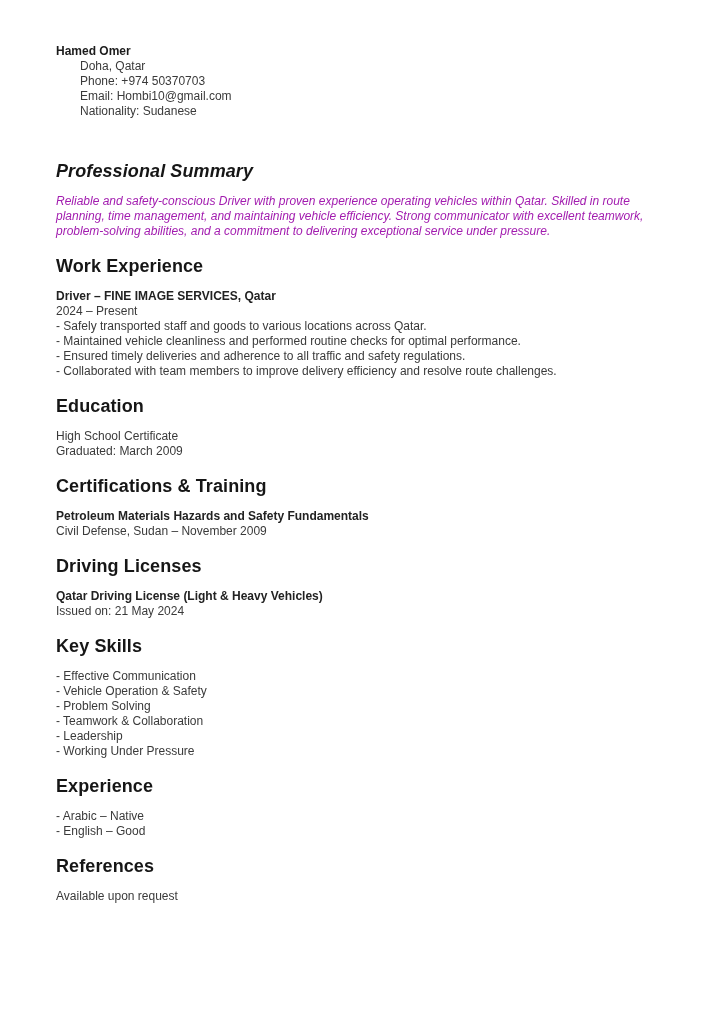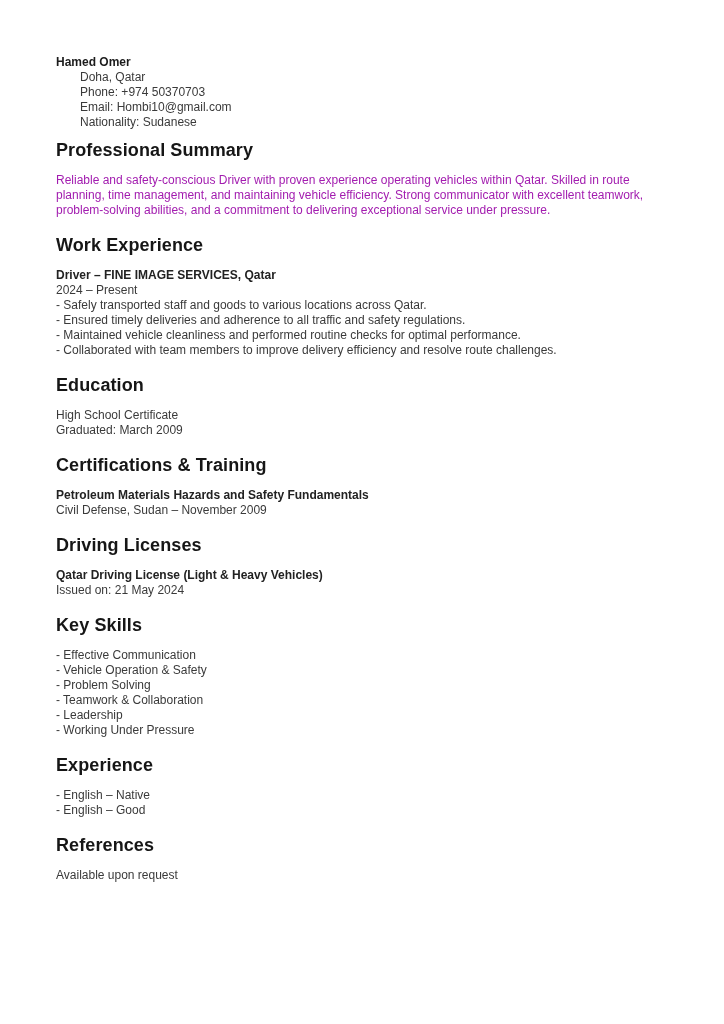--- a/index.html
+++ b/index.html
@@ -10,42 +10,42 @@
   body {
     width: 724px;
     height: 1024px;
     overflow: hidden;
     font-family: "Liberation Sans", "DejaVu Sans", sans-serif;
   }
   .page {
     box-sizing: border-box;
     width: 724px;
     height: 1024px;
-    padding: 55px 56px 40px 56px;
+    padding: 44px 56px 40px 56px;
     background: #ffffff;
   }
   .contact-header .line { width: 612px; margin-left: 24px; }
   .line {
     font-size: 12px;
     line-height: 15px;
     color: #3a3a3a;
     white-space: pre-wrap;
   }
   .line.bold {
     font-weight: bold;
     color: #222222;
   }
   .name-line {
     font-size: 12px;
     line-height: 15px;
     font-weight: bold;
     color: #1c1c1c;
   }
   .section { margin-top: 17px; }
-  .section.first { margin-top: 10px; }
+  .section.first { margin-top: 42px; font-style: italic; }
   .section-title {
     font-size: 18px;
     line-height: 20px;
     font-weight: bold;
     color: #161616;
     margin: 0 0 13px 0;
     letter-spacing: 0.1px;
   }
   .para {
     font-size: 12px;
@@ -70,22 +70,22 @@
   <section class="section first">
     <h2 class="section-title">Professional Summary</h2>
     <div class="para">Reliable and safety-conscious Driver with proven experience operating vehicles within Qatar. Skilled in route planning, time management, and maintaining vehicle efficiency. Strong communicator with excellent teamwork, problem-solving abilities, and a commitment to delivering exceptional service under pressure.</div>
   </section>
 
   <section class="section">
     <h2 class="section-title">Work Experience</h2>
     <div class="line bold">Driver – FINE IMAGE SERVICES, Qatar</div>
     <div class="line">2024 – Present</div>
     <div class="line">- Safely transported staff and goods to various locations across Qatar.</div>
+    <div class="line">- Maintained vehicle cleanliness and performed routine checks for optimal performance.</div>
     <div class="line">- Ensured timely deliveries and adherence to all traffic and safety regulations.</div>
-    <div class="line">- Maintained vehicle cleanliness and performed routine checks for optimal performance.</div>
     <div class="line">- Collaborated with team members to improve delivery efficiency and resolve route challenges.</div>
   </section>
 
   <section class="section">
     <h2 class="section-title">Education</h2>
     <div class="line">High School Certificate</div>
     <div class="line">Graduated: March 2009</div>
   </section>
 
   <section class="section">
@@ -105,21 +105,21 @@
     <div class="line">- Effective Communication</div>
     <div class="line">- Vehicle Operation &amp; Safety</div>
     <div class="line">- Problem Solving</div>
     <div class="line">- Teamwork &amp; Collaboration</div>
     <div class="line">- Leadership</div>
     <div class="line">- Working Under Pressure</div>
   </section>
 
   <section class="section">
     <h2 class="section-title">Experience</h2>
-    <div class="line">- English – Native</div>
+    <div class="line">- Arabic – Native</div>
     <div class="line">- English – Good</div>
   </section>
 
   <section class="section">
     <h2 class="section-title">References</h2>
     <div class="line">Available upon request</div>
   </section>
 
 </main>
 

